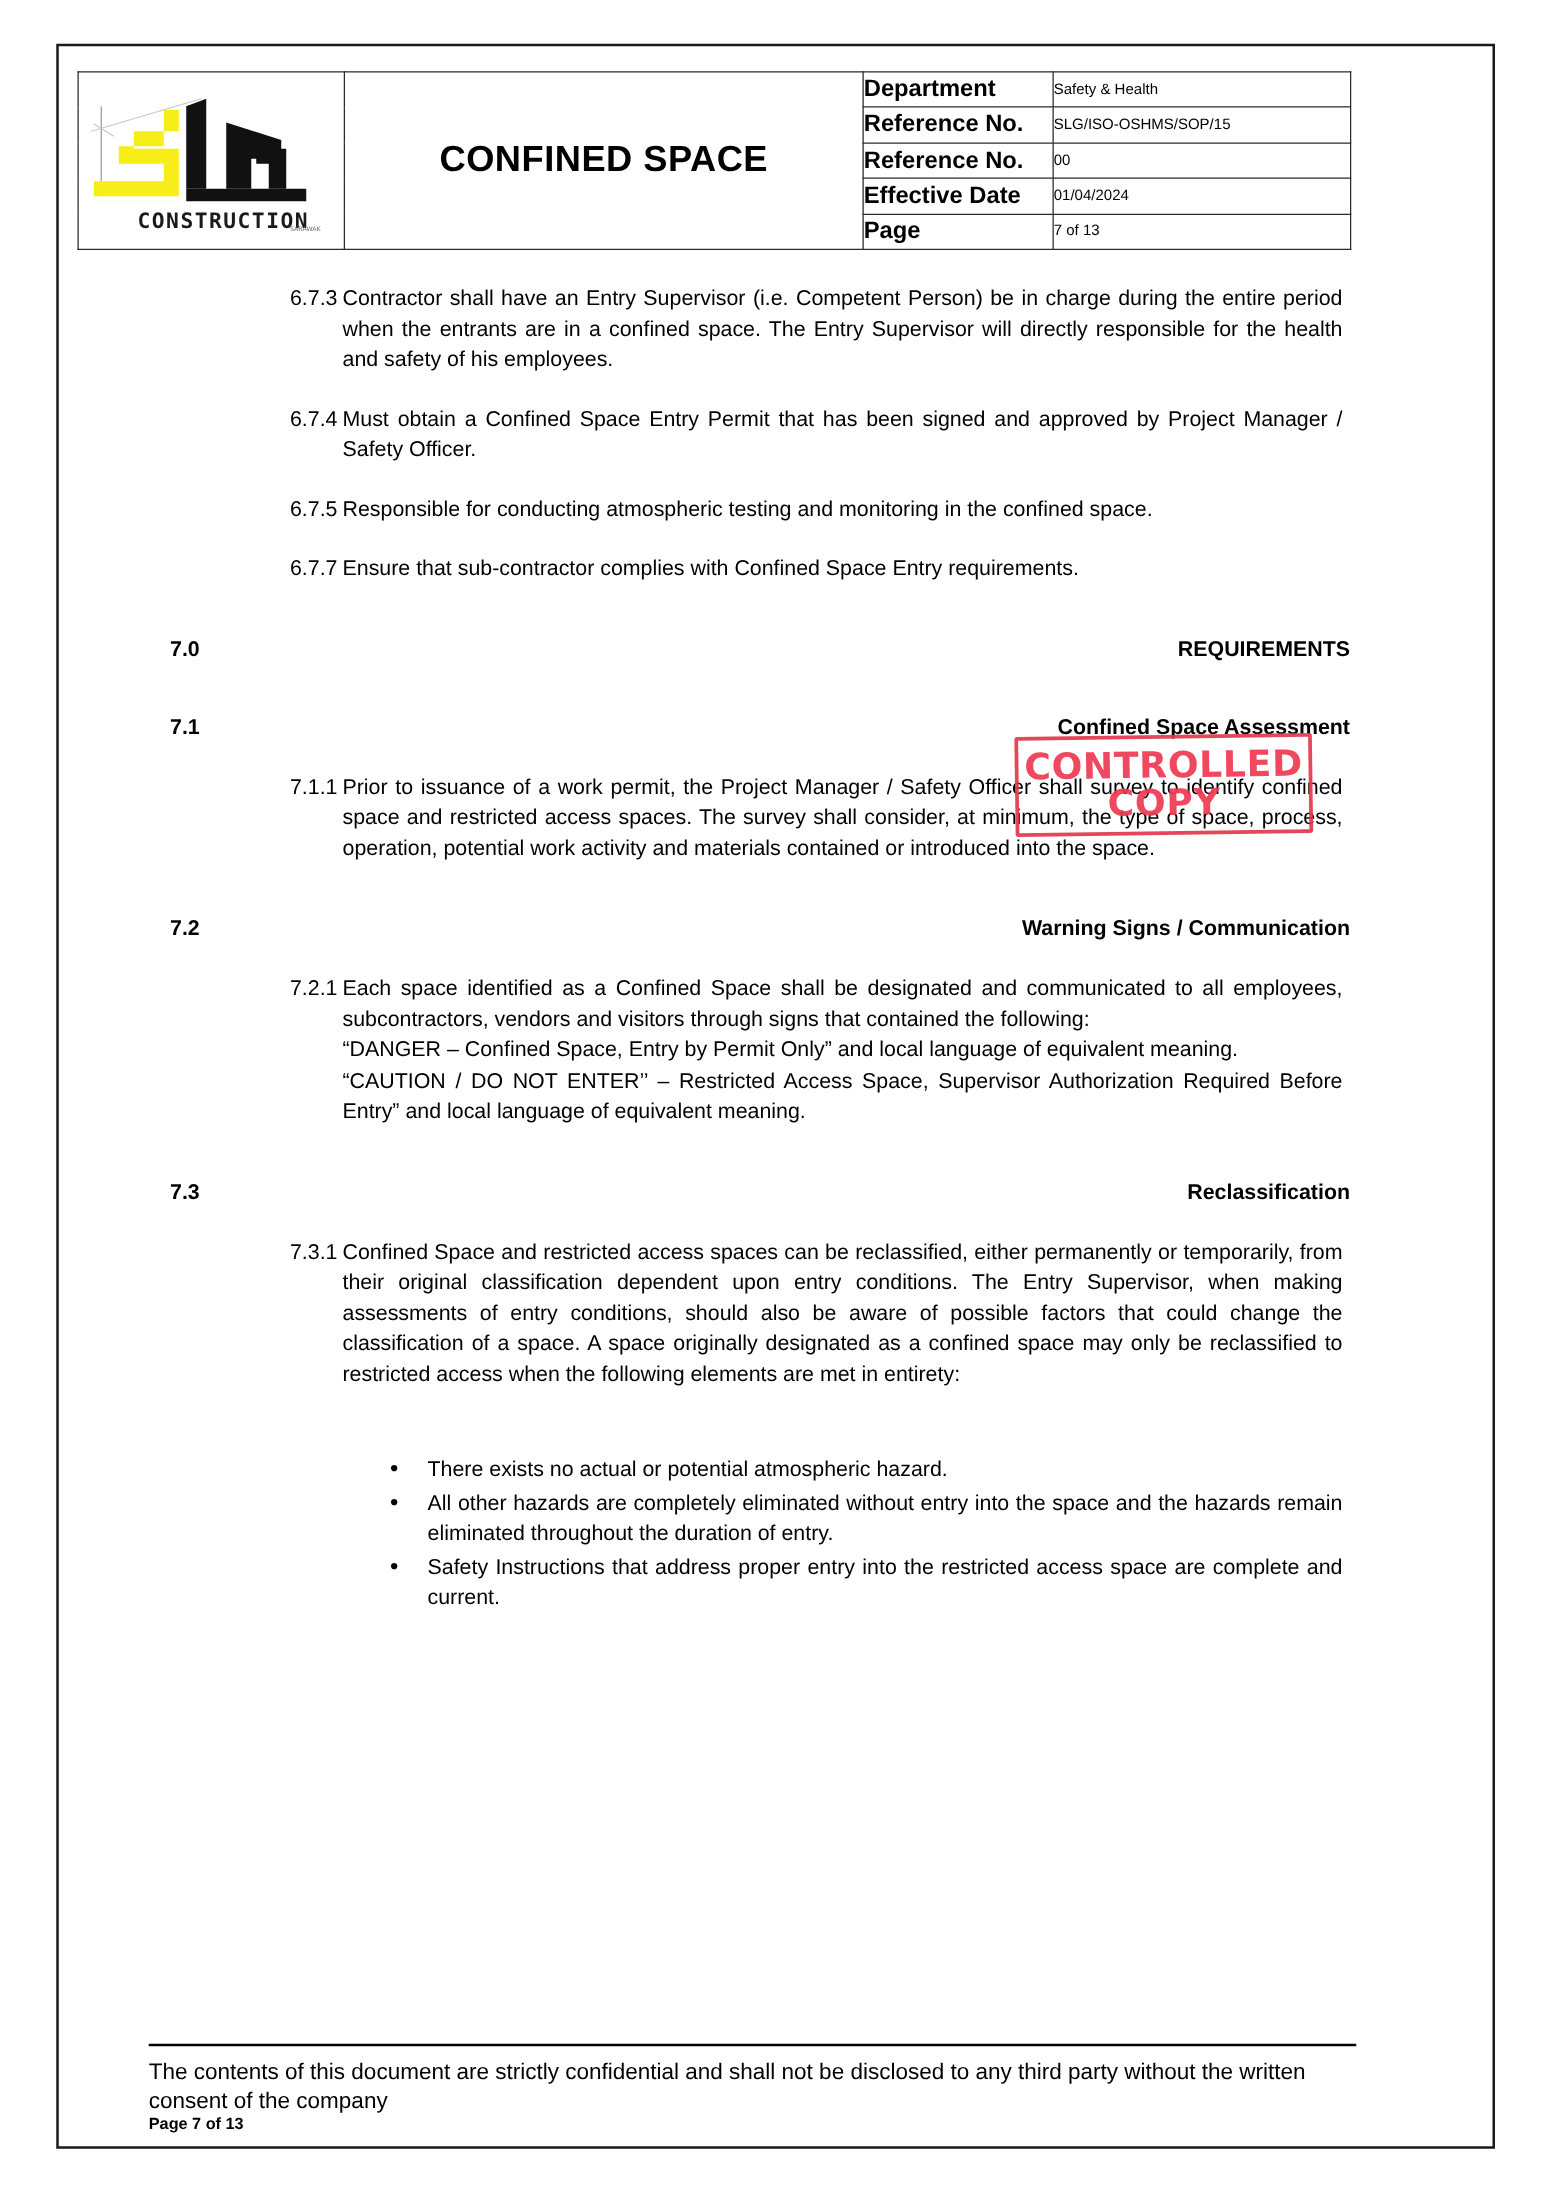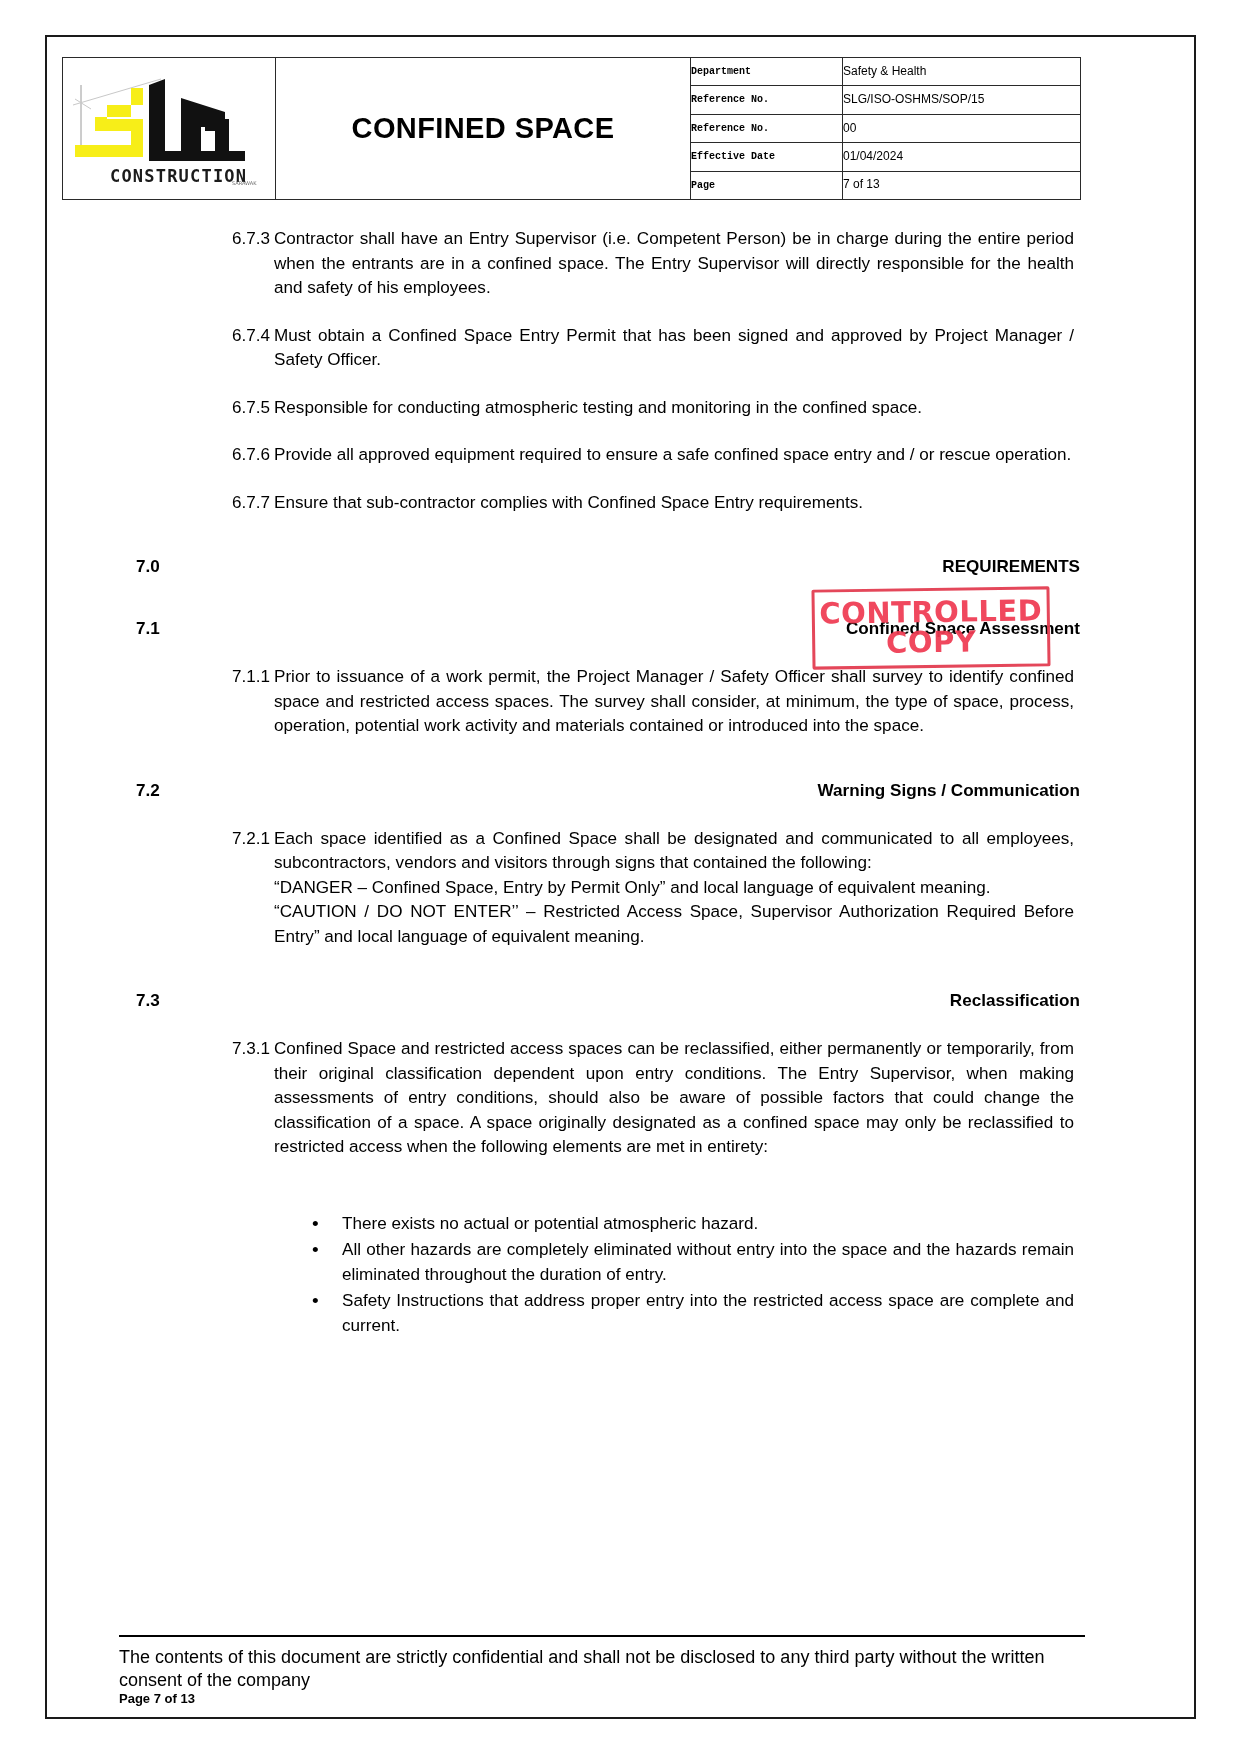--- a/index.html
+++ b/index.html
@@ -42,25 +42,24 @@
   .title-cell {
     width: 415px;
     text-align: center;
     font-size: 29px;
     font-weight: bold;
     letter-spacing: 0.4px;
   }
   .meta-key {
     width: 152px;
     font-weight: bold;
-    font-size: 10px;
+    font-size: 19px;
     padding: 3px 0 3px 9px;
     height: 28.4px;
     line-height: 1.15;
-    font-family: Liberation Mono, monospace;
   }
   .meta-val {
     width: 238px;
     font-size: 12px;
     padding: 3px 0 3px 9px;
     height: 28.4px;
     line-height: 1.15;
   }
 
   
@@ -251,24 +250,20 @@
     <div class="clause">
       <span class="num">6.7.4</span>
       <span>Must obtain a Confined Space Entry Permit that has been signed and approved by Project Manager / Safety Officer.</span>
     </div>
 
     <div class="clause">
       <span class="num">6.7.5</span>
       <span>Responsible for conducting atmospheric testing and monitoring in the confined space.</span>
     </div>
 
-    <div class="clause">
-      <span class="num">6.7.6</span>
-      <span>Provide all approved equipment required to ensure a safe confined space entry and / or rescue operation.</span>
-    </div>
 
     <div class="clause">
       <span class="num">6.7.7</span>
       <span>Ensure that sub-contractor complies with Confined Space Entry requirements.</span>
     </div>
 
     <div class="heading">
       <span class="num">7.0</span>
       <span>REQUIREMENTS</span>
     </div>

